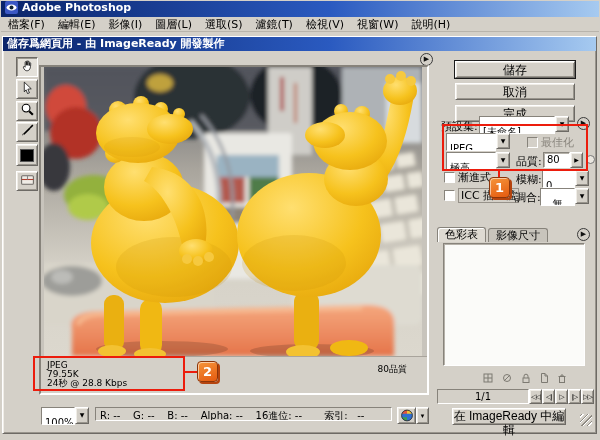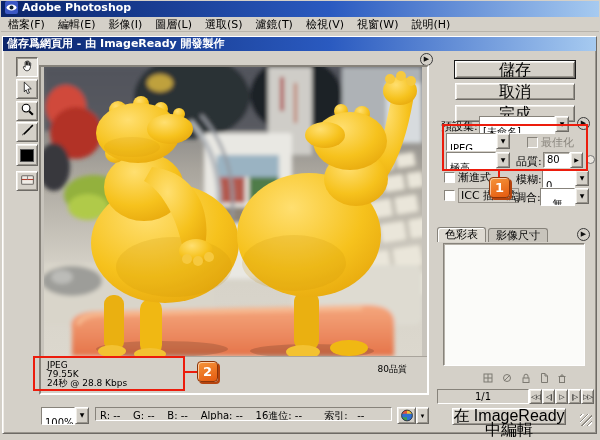--- a/index.html
+++ b/index.html
@@ -4,21 +4,21 @@
 <style>
   *{box-sizing:border-box;margin:0;padding:0}
   html,body{width:600px;height:440px;overflow:hidden}
   body{font-family:"DejaVu Sans","Liberation Sans",sans-serif;background:#d4d0c8;position:relative;font-size:11px;color:#000}
   .abs{position:absolute}
   .titlebar{background:linear-gradient(90deg,#0a246a,#2a5ac0 55%,#a6caf0);color:#fff;font-weight:bold;display:flex;gap:4px;padding:0 4px}
   .out{background:#d4d0c8;border:1px solid;border-color:#ffffff #6d6a65 #6d6a65 #ffffff;box-shadow:inset 1px 1px 0 #f0ede7,inset -1px -1px 0 #99958d}
   .pressed{border-color:#6d6a65 #ffffff #ffffff #6d6a65;box-shadow:inset 1px 1px 0 #99958d;background:#e4e1da}
   .sunk{background:#fff;border:1px solid;border-color:#87837b #fff #fff #87837b;box-shadow:inset 1px 1px 0 #b5b1a9}
   .sunkg{background:#d4d0c8;border:1px solid;border-color:#87837b #fff #fff #87837b}
-  .btn{text-align:center;font-size:16px;line-height:14px;cursor:default}
+  .btn{text-align:center;font-size:12px;line-height:14px;cursor:default}
   .default-btn{outline:1px solid #1a1a1a}
   .tab{display:inline-block;height:14px;line-height:13px;padding:0 7px;font-size:11px;border:1px solid #87837b;border-bottom:none;border-radius:3px 3px 0 0;background:#c8c4bc;margin-right:2px;vertical-align:bottom}
   .tab.active{background:#dedad2;height:15px;box-shadow:inset 1px 1px 0 #fff}
   .flyout{width:13px;height:13px;border:1px solid #3a3a3a;border-radius:50%;background:#d4d0c8;font-size:7px;line-height:11px;text-align:center;color:#111}
   .dd{display:flex;height:16px}
   .dd .val{flex:1;background:#fff;border:1px solid;border-color:#87837b #fff #fff #87837b;font-size:10px;line-height:14px;padding:8px 3px;overflow:hidden;white-space:nowrap}
   .dd .arr{width:14px;font-size:6px;line-height:14px;text-align:center}
   .chk{width:11px;height:11px;background:#fff;border:1px solid;border-color:#87837b #fff #fff #87837b;display:inline-block;vertical-align:-2px;margin-right:3px}
   .ckrow{font-size:11px;white-space:nowrap}
   .dis{color:#8a867e}

